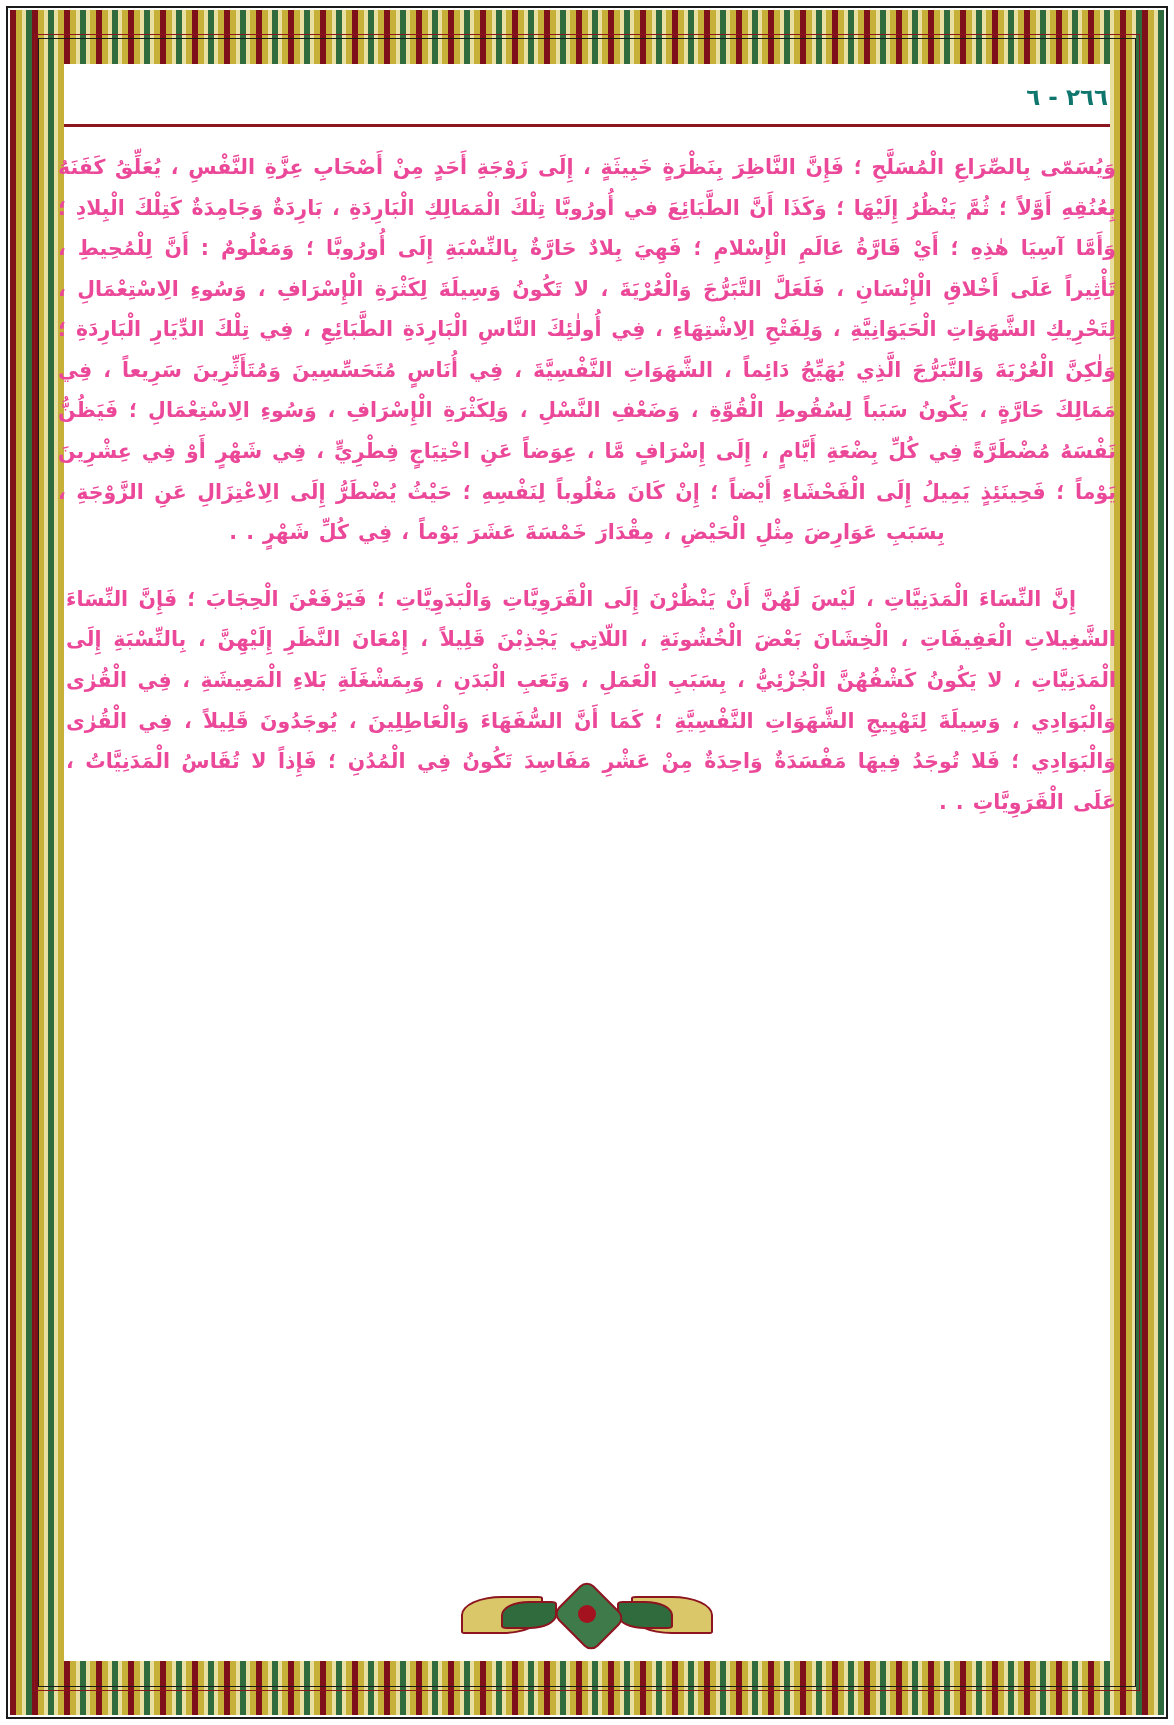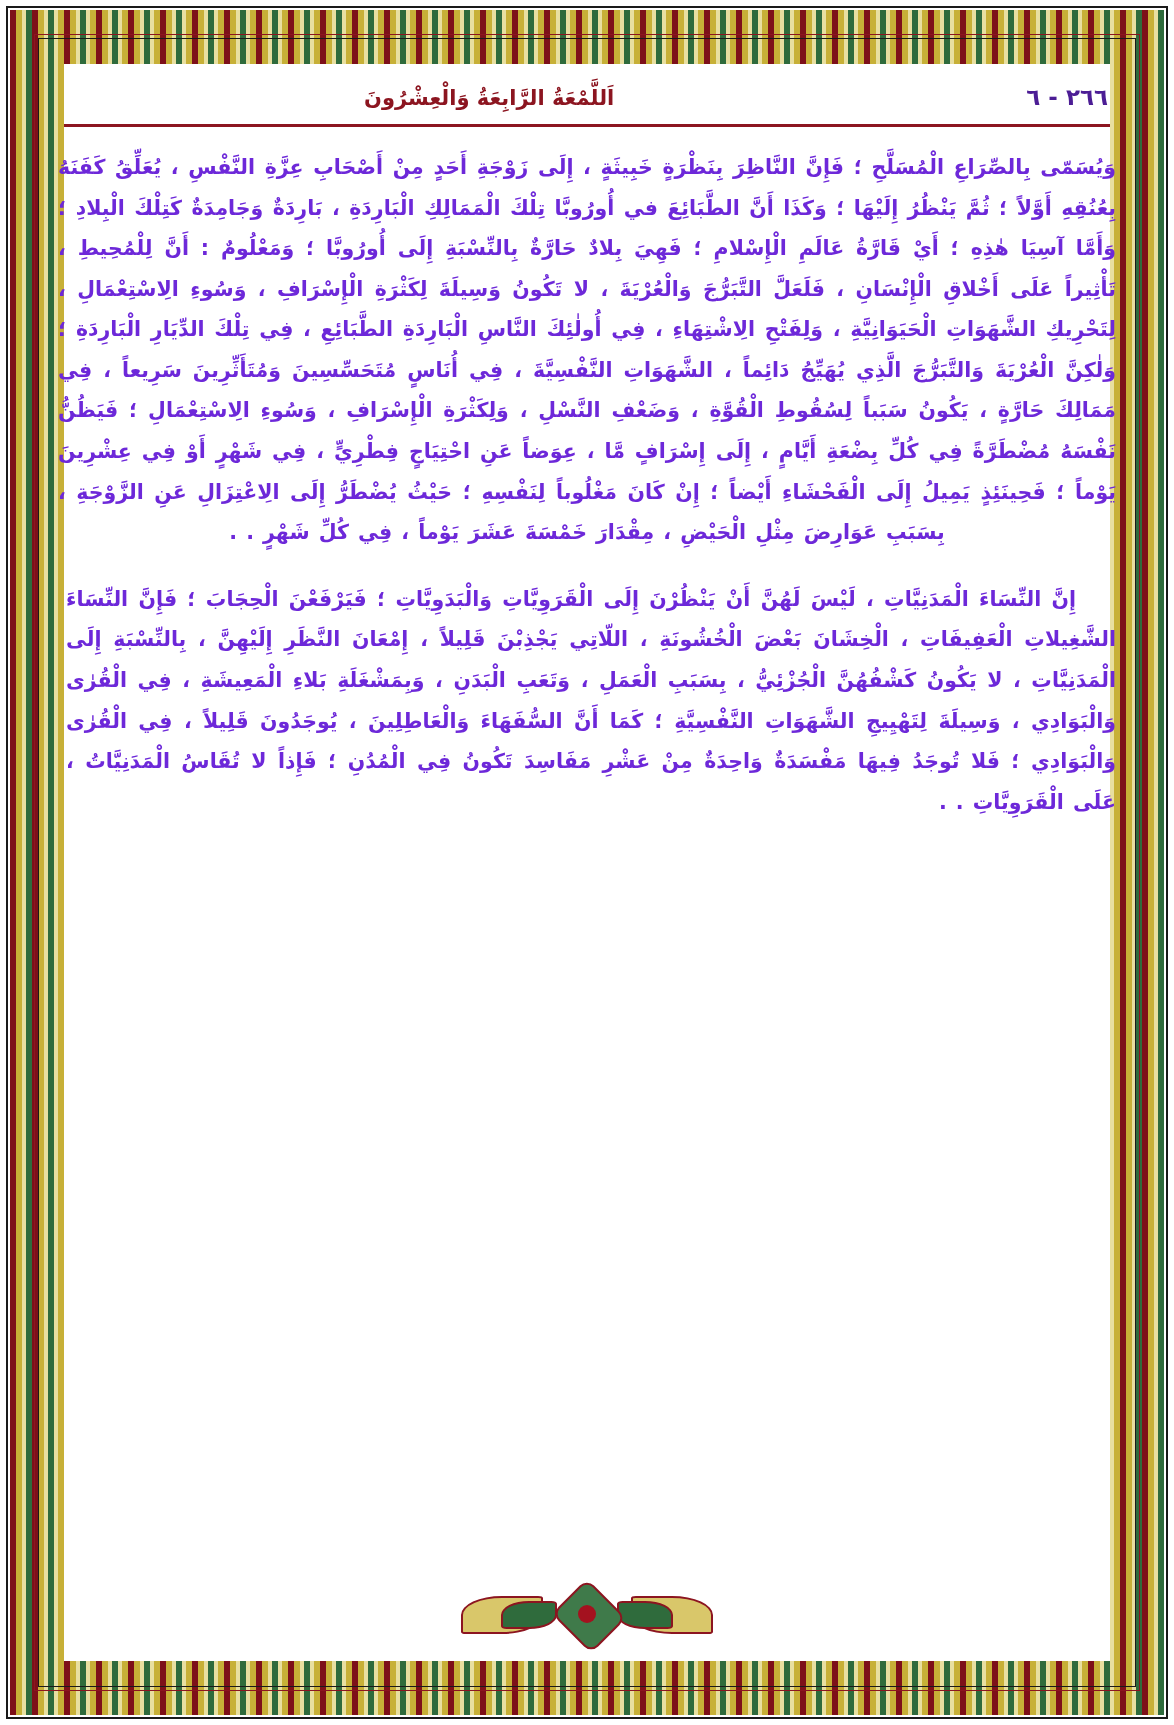--- a/index.html
+++ b/index.html
@@ -113,33 +113,33 @@
     font-weight: bold;
     color: #8c1520;
     letter-spacing: 0px;
     flex: 1;
     text-align: center;
     padding-right: 100px;
   }
   .header-page {
     font-size: 23px;
     font-weight: bold;
-    color: #4c1d95;
+    color: #0f766e;
     white-space: nowrap;
     padding-left: 14px;
   }
 
   .rule {
     height: 3px;
     background: #8c1520;
     margin: 8px 6px 20px 6px;
   }
 
   .body-text p {
-    color: #6d28d9;
+    color: #ec4899;
     font-size: 20.5px;
     line-height: 1.98;
     text-align: justify;
     text-align-last: center;
     margin: 0 0 26px 0;
     font-weight: bold;
     letter-spacing: 0.2px;
     word-spacing: 2px;
   }
   .body-text p.indent {
@@ -231,21 +231,20 @@
     <div class="frame-band-inner"></div>
   </div>
 
   <div class="frame-inner-rule"></div>
   <div class="frame-inner-rule2"></div>
 
   <div class="content">
 
     <div class="header">
       <div class="header-page">٢٦٦ - ٦</div>
-      <div class="header-title">اَللَّمْعَةُ الرَّابِعَةُ وَالْعِشْرُونَ</div>
     </div>
 
     <div class="rule"></div>
 
     <div class="body-text">
       <p class="first">وَيُسَمّى بِالصِّرَاعِ الْمُسَلَّحِ ؛ فَإِنَّ النَّاظِرَ بِنَظْرَةٍ خَبِيثَةٍ ، إِلَى زَوْجَةِ أَحَدٍ مِنْ أَصْحَابِ عِزَّةِ النَّفْسِ ، يُعَلِّقُ كَفَنَهُ بِعُنُقِهِ أَوَّلاً ؛ ثُمَّ يَنْظُرُ إِلَيْهَا ؛ وَكَذَا أَنَّ الطَّبَائِعَ في أُورُوبَّا تِلْكَ الْمَمَالِكِ الْبَارِدَةِ ، بَارِدَةٌ وَجَامِدَةٌ كَتِلْكَ الْبِلادِ ؛ وَأَمَّا آسِيَا هٰذِهِ ؛ أَيْ قَارَّةُ عَالَمِ الْإِسْلامِ ؛ فَهِيَ بِلادٌ حَارَّةٌ بِالنِّسْبَةِ إِلَى أُورُوبَّا ؛ وَمَعْلُومٌ : أَنَّ لِلْمُحِيطِ ، تَأْثِيراً عَلَى أَخْلاقِ الْإِنْسَانِ ، فَلَعَلَّ التَّبَرُّجَ وَالْعُرْيَةَ ، لا تَكُونُ وَسِيلَةَ لِكَثْرَةِ الْإِسْرَافِ ، وَسُوءِ الِاسْتِعْمَالِ ، لِتَحْرِيكِ الشَّهَوَاتِ الْحَيَوَانِيَّةِ ، وَلِفَتْحِ الِاشْتِهَاءِ ، فِي أُولٰئِكَ النَّاسِ الْبَارِدَةِ الطَّبَائِعِ ، فِي تِلْكَ الدِّيَارِ الْبَارِدَةِ ؛ وَلٰكِنَّ الْعُرْيَةَ وَالتَّبَرُّجَ الَّذِي يُهَيِّجُ دَائِماً ، الشَّهَوَاتِ النَّفْسِيَّةَ ، فِي أُنَاسٍ مُتَحَسِّسِينَ وَمُتَأَثِّرِينَ سَرِيعاً ، فِي مَمَالِكَ حَارَّةٍ ، يَكُونُ سَبَباً لِسُقُوطِ الْقُوَّةِ ، وَضَعْفِ النَّسْلِ ، وَلِكَثْرَةِ الْإِسْرَافِ ، وَسُوءِ الِاسْتِعْمَالِ ؛ فَيَظُنُّ نَفْسَهُ مُضْطَرَّةً فِي كُلِّ بِضْعَةِ أَيَّامٍ ، إِلَى إِسْرَافٍ مَّا ، عِوَضاً عَنِ احْتِيَاجٍ فِطْرِيٍّ ، فِي شَهْرٍ أَوْ فِي عِشْرِينَ يَوْماً ؛ فَحِينَئِذٍ يَمِيلُ إِلَى الْفَحْشَاءِ أَيْضاً ؛ إِنْ كَانَ مَغْلُوباً لِنَفْسِهِ ؛ حَيْثُ يُضْطَرُّ إِلَى الِاعْتِزَالِ عَنِ الزَّوْجَةِ ، بِسَبَبِ عَوَارِضَ مِثْلِ الْحَيْضِ ، مِقْدَارَ خَمْسَةَ عَشَرَ يَوْماً ، فِي كُلِّ شَهْرٍ . .</p>
       <p class="indent last-right">إِنَّ النِّسَاءَ الْمَدَنِيَّاتِ ، لَيْسَ لَهُنَّ أَنْ يَنْظُرْنَ إِلَى الْقَرَوِيَّاتِ وَالْبَدَوِيَّاتِ ؛ فَيَرْفَعْنَ الْحِجَابَ ؛ فَإِنَّ النِّسَاءَ الشَّغِيلاتِ الْعَفِيفَاتِ ، الْخِشَانَ بَعْضَ الْخُشُونَةِ ، اللّاتِي يَجْذِبْنَ قَلِيلاً ، إِمْعَانَ النَّظَرِ إِلَيْهِنَّ ، بِالنِّسْبَةِ إِلَى الْمَدَنِيَّاتِ ، لا يَكُونُ كَشْفُهُنَّ الْجُزْئِيُّ ، بِسَبَبِ الْعَمَلِ ، وَتَعَبِ الْبَدَنِ ، وَبِمَشْغَلَةِ بَلاءِ الْمَعِيشَةِ ، فِي الْقُرٰى وَالْبَوَادِي ، وَسِيلَةَ لِتَهْيِيجِ الشَّهَوَاتِ النَّفْسِيَّةِ ؛ كَمَا أَنَّ السُّفَهَاءَ وَالْعَاطِلِينَ ، يُوجَدُونَ قَلِيلاً ، فِي الْقُرٰى وَالْبَوَادِي ؛ فَلا تُوجَدُ فِيهَا مَفْسَدَةٌ وَاحِدَةٌ مِنْ عَشْرِ مَفَاسِدَ تَكُونُ فِي الْمُدُنِ ؛ فَإِذاً لا تُقَاسُ الْمَدَنِيَّاتُ ، عَلَى الْقَرَوِيَّاتِ . .</p>
     </div>
 
     <div class="ornament">

